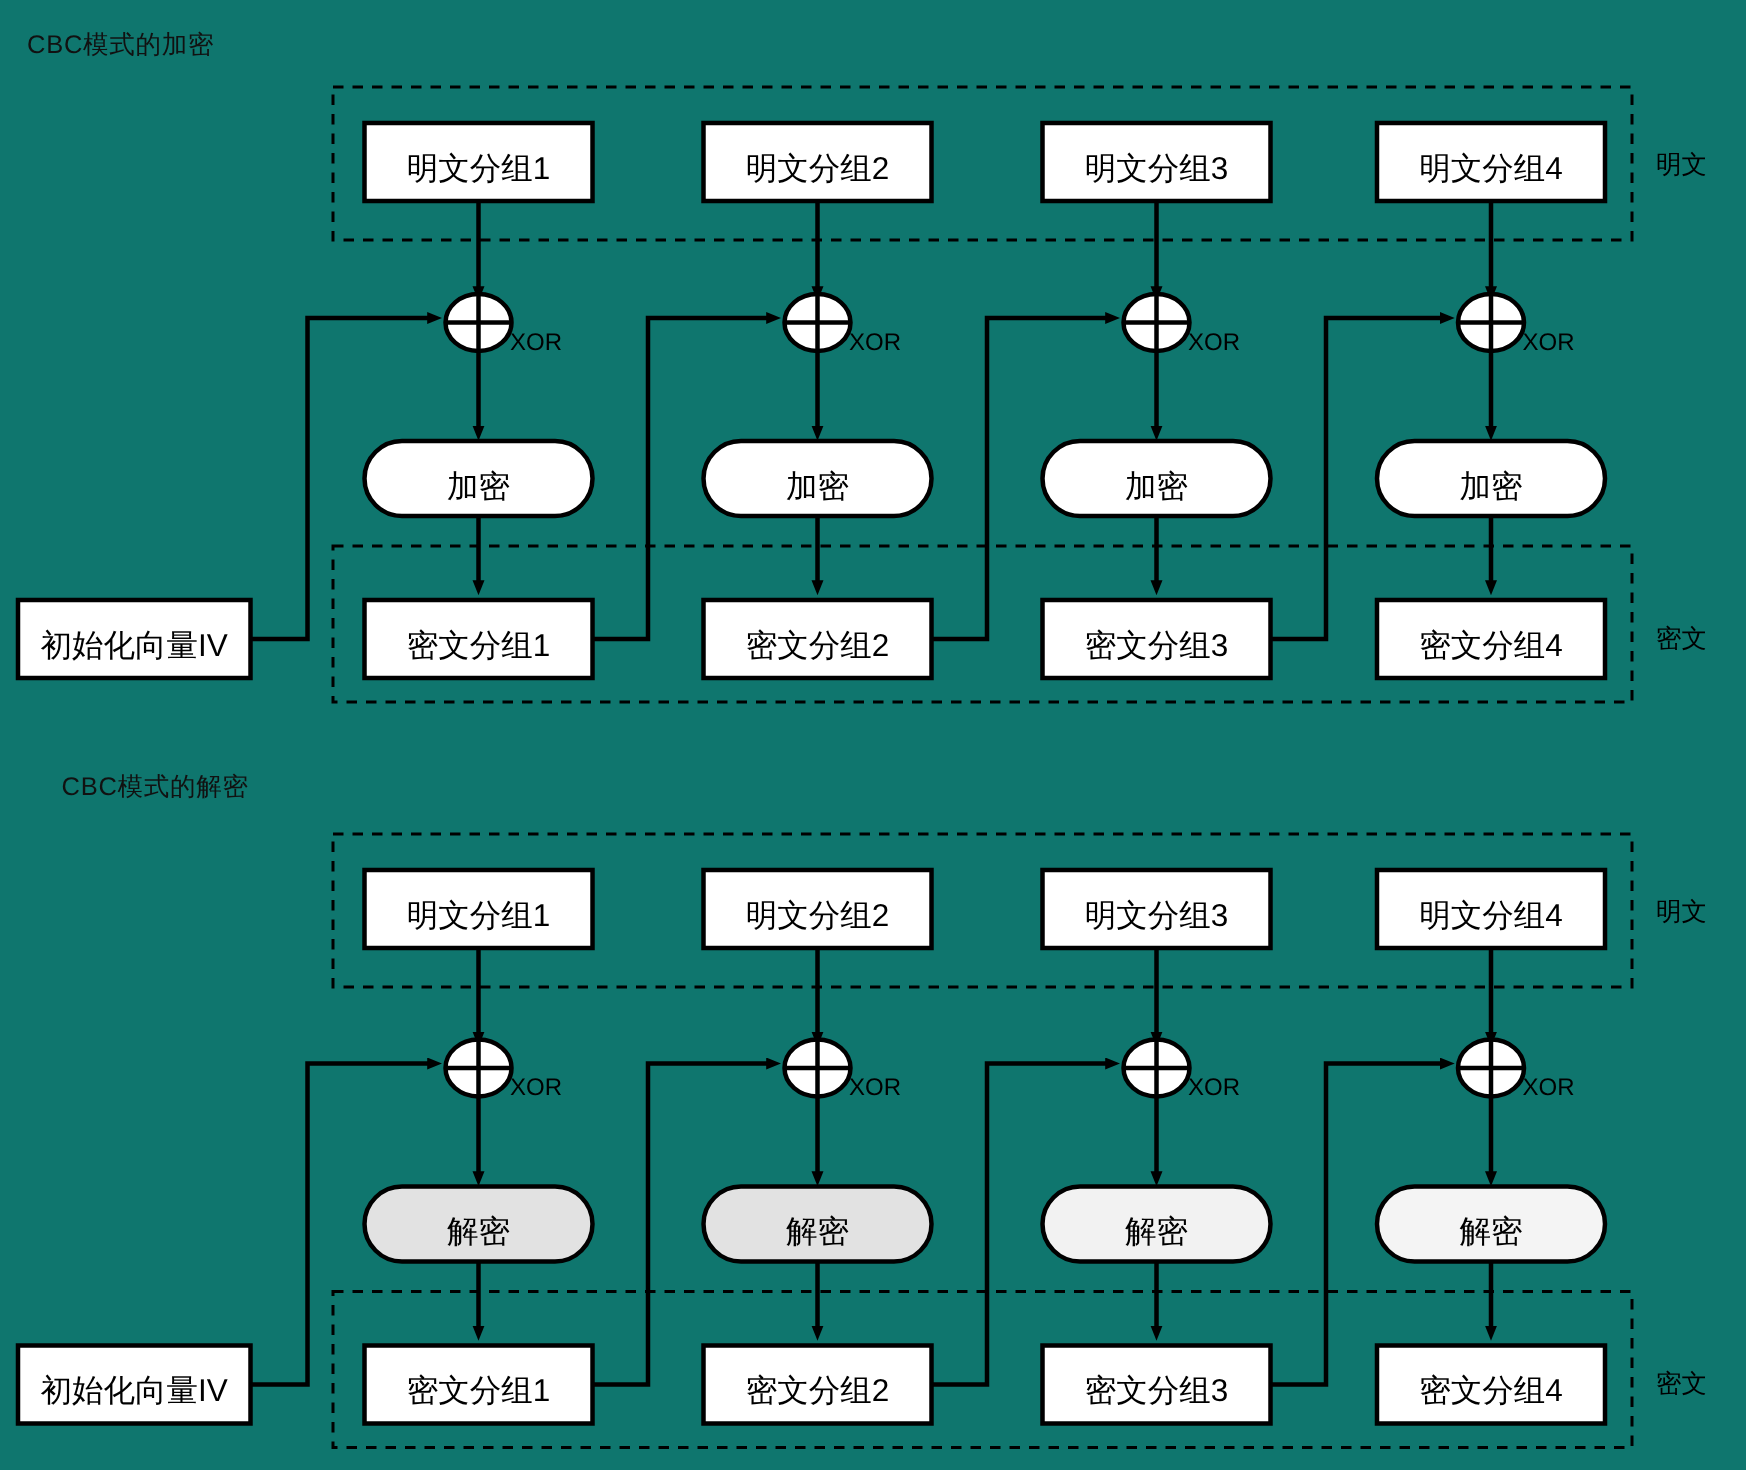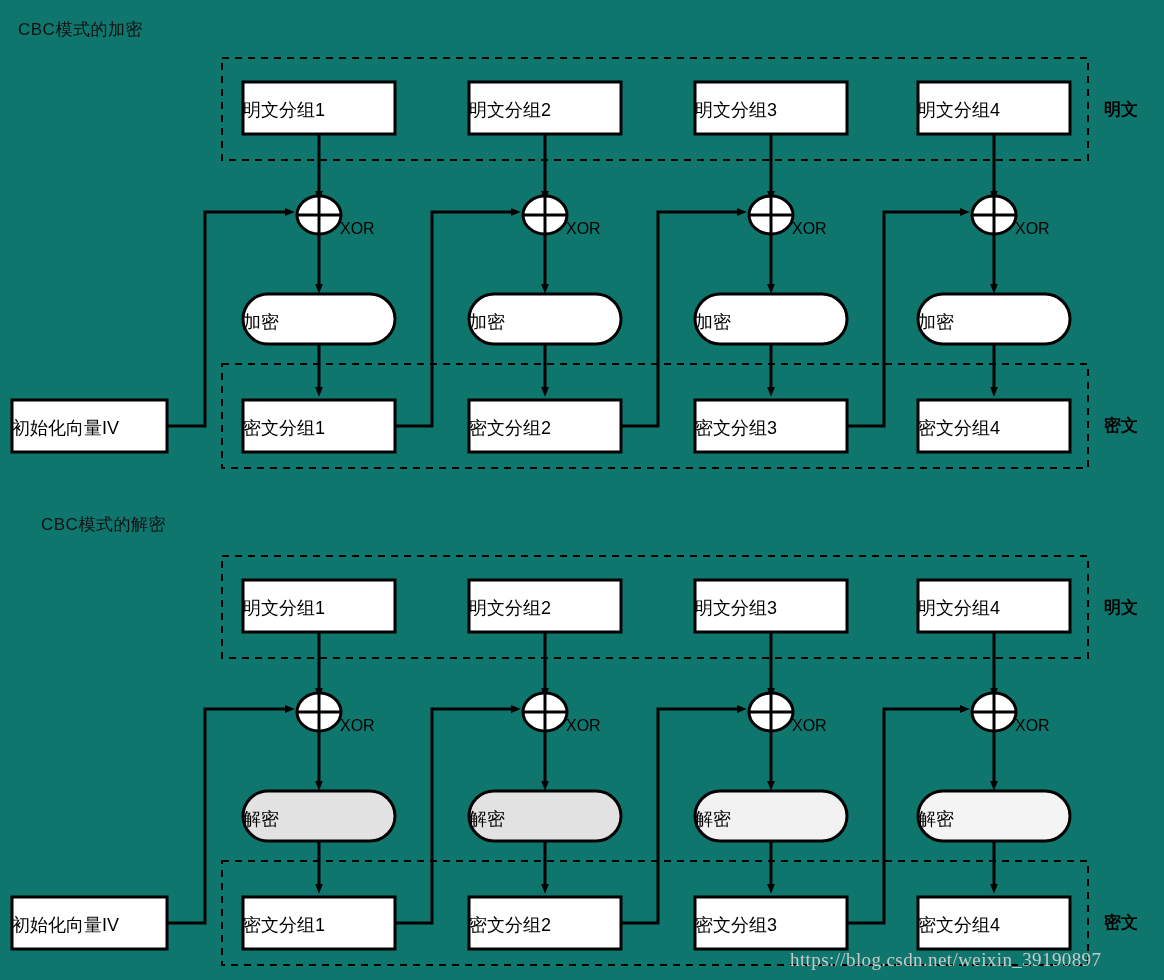--- a/index.html
+++ b/index.html
@@ -28,32 +28,31 @@
   }
   .sect-title {
     position: absolute;
     font-size: 17px;
     letter-spacing: 0.5px;
     white-space: nowrap;
     color: #111;
   }
   .node-label {
     position: absolute;
-    font-size: 18px;
-    white-space: nowrap;
-    text-align: left;
+    font-size: 21px;
+    white-space: nowrap;
+    text-align: center;
     color: #000;
     pointer-events: none;
   }
   .side-label {
     position: absolute;
     font-size: 17px;
     white-space: nowrap;
     color: #000;
-    font-weight: bold;
   }
   .xor-label {
     position: absolute;
     font-size: 16px;
     white-space: nowrap;
     color: #000;
     text-align: right;
   }
   .watermark {
     position: absolute;
@@ -248,15 +247,14 @@
   <div class="node-label" style="left:243px; top:913px; width:152px;">密文分组1</div>
   <div class="node-label" style="left:469px; top:913px; width:152px;">密文分组2</div>
   <div class="node-label" style="left:695px; top:913px; width:152px;">密文分组3</div>
   <div class="node-label" style="left:918px; top:913px; width:152px;">密文分组4</div>
 
   <div class="node-label" style="left:12px; top:913px; width:155px;">初始化向量IV</div>
 
   <div class="side-label" style="left:1104px; top:596px;">明文</div>
   <div class="side-label" style="left:1104px; top:911px;">密文</div>
 
-  <div class="watermark" style="left:790px; top:949px;">https://blog.csdn.net/weixin_39190897</div>
 
 </div>
 
 </body></html>

